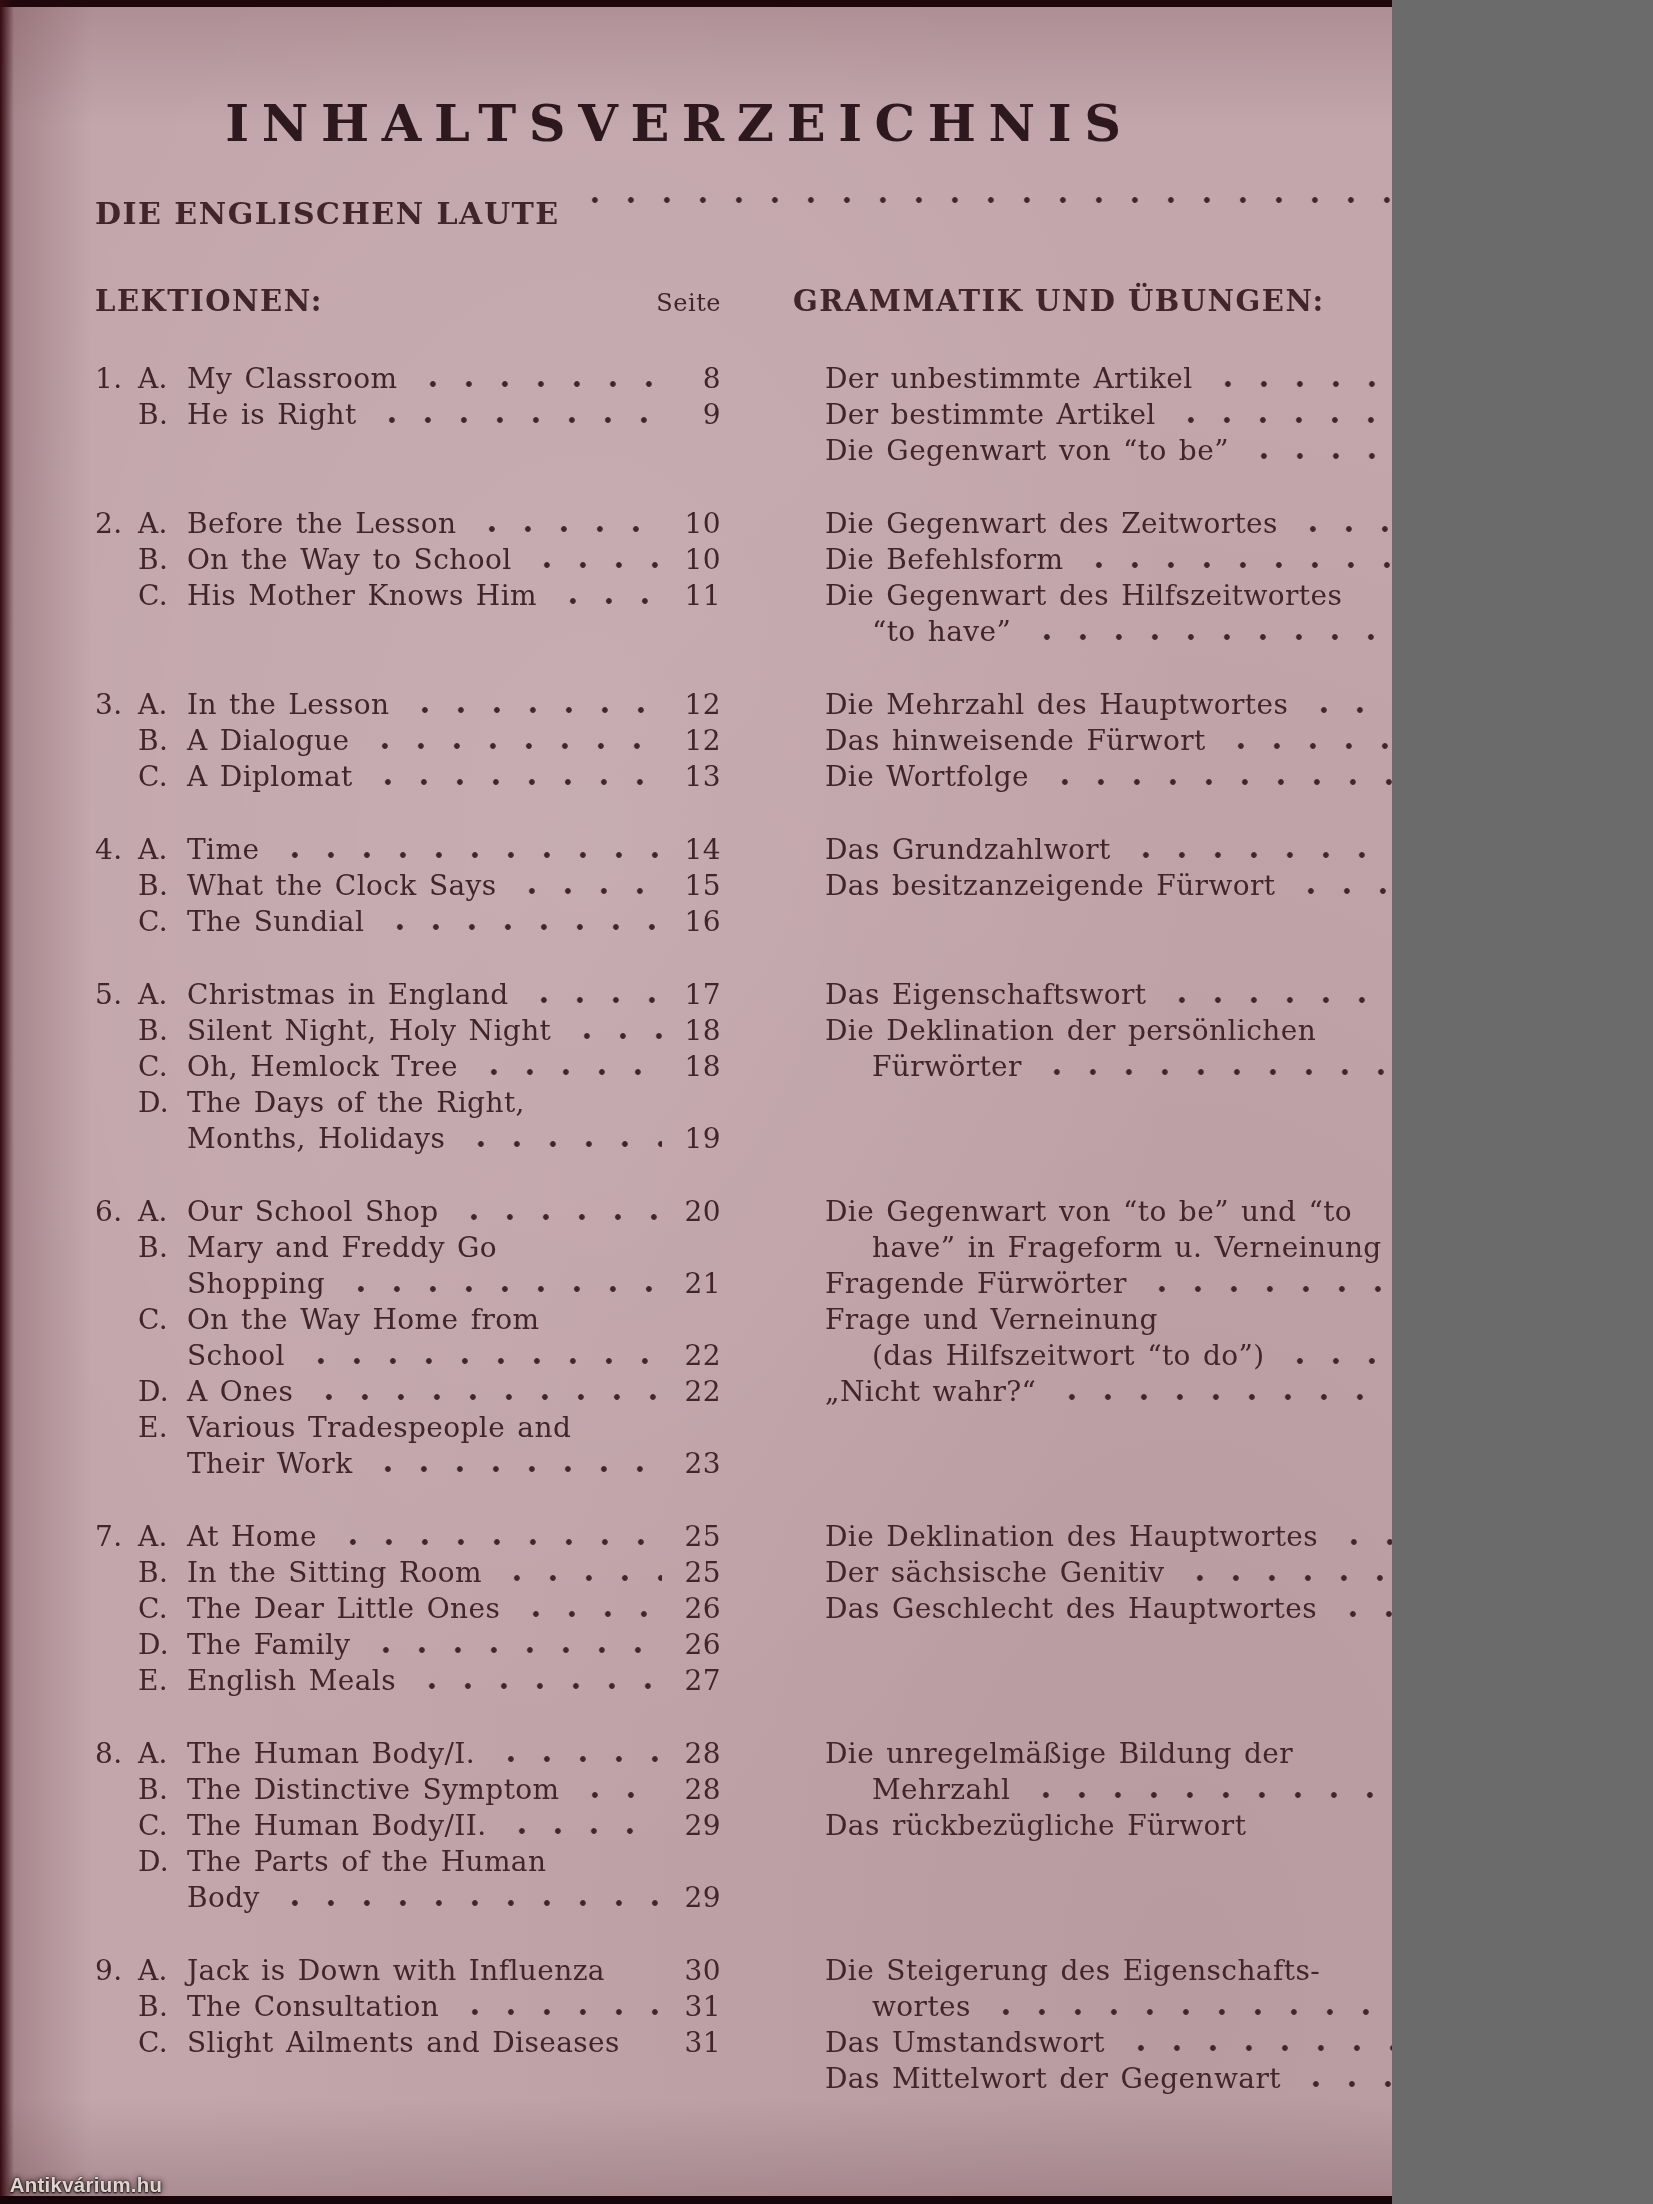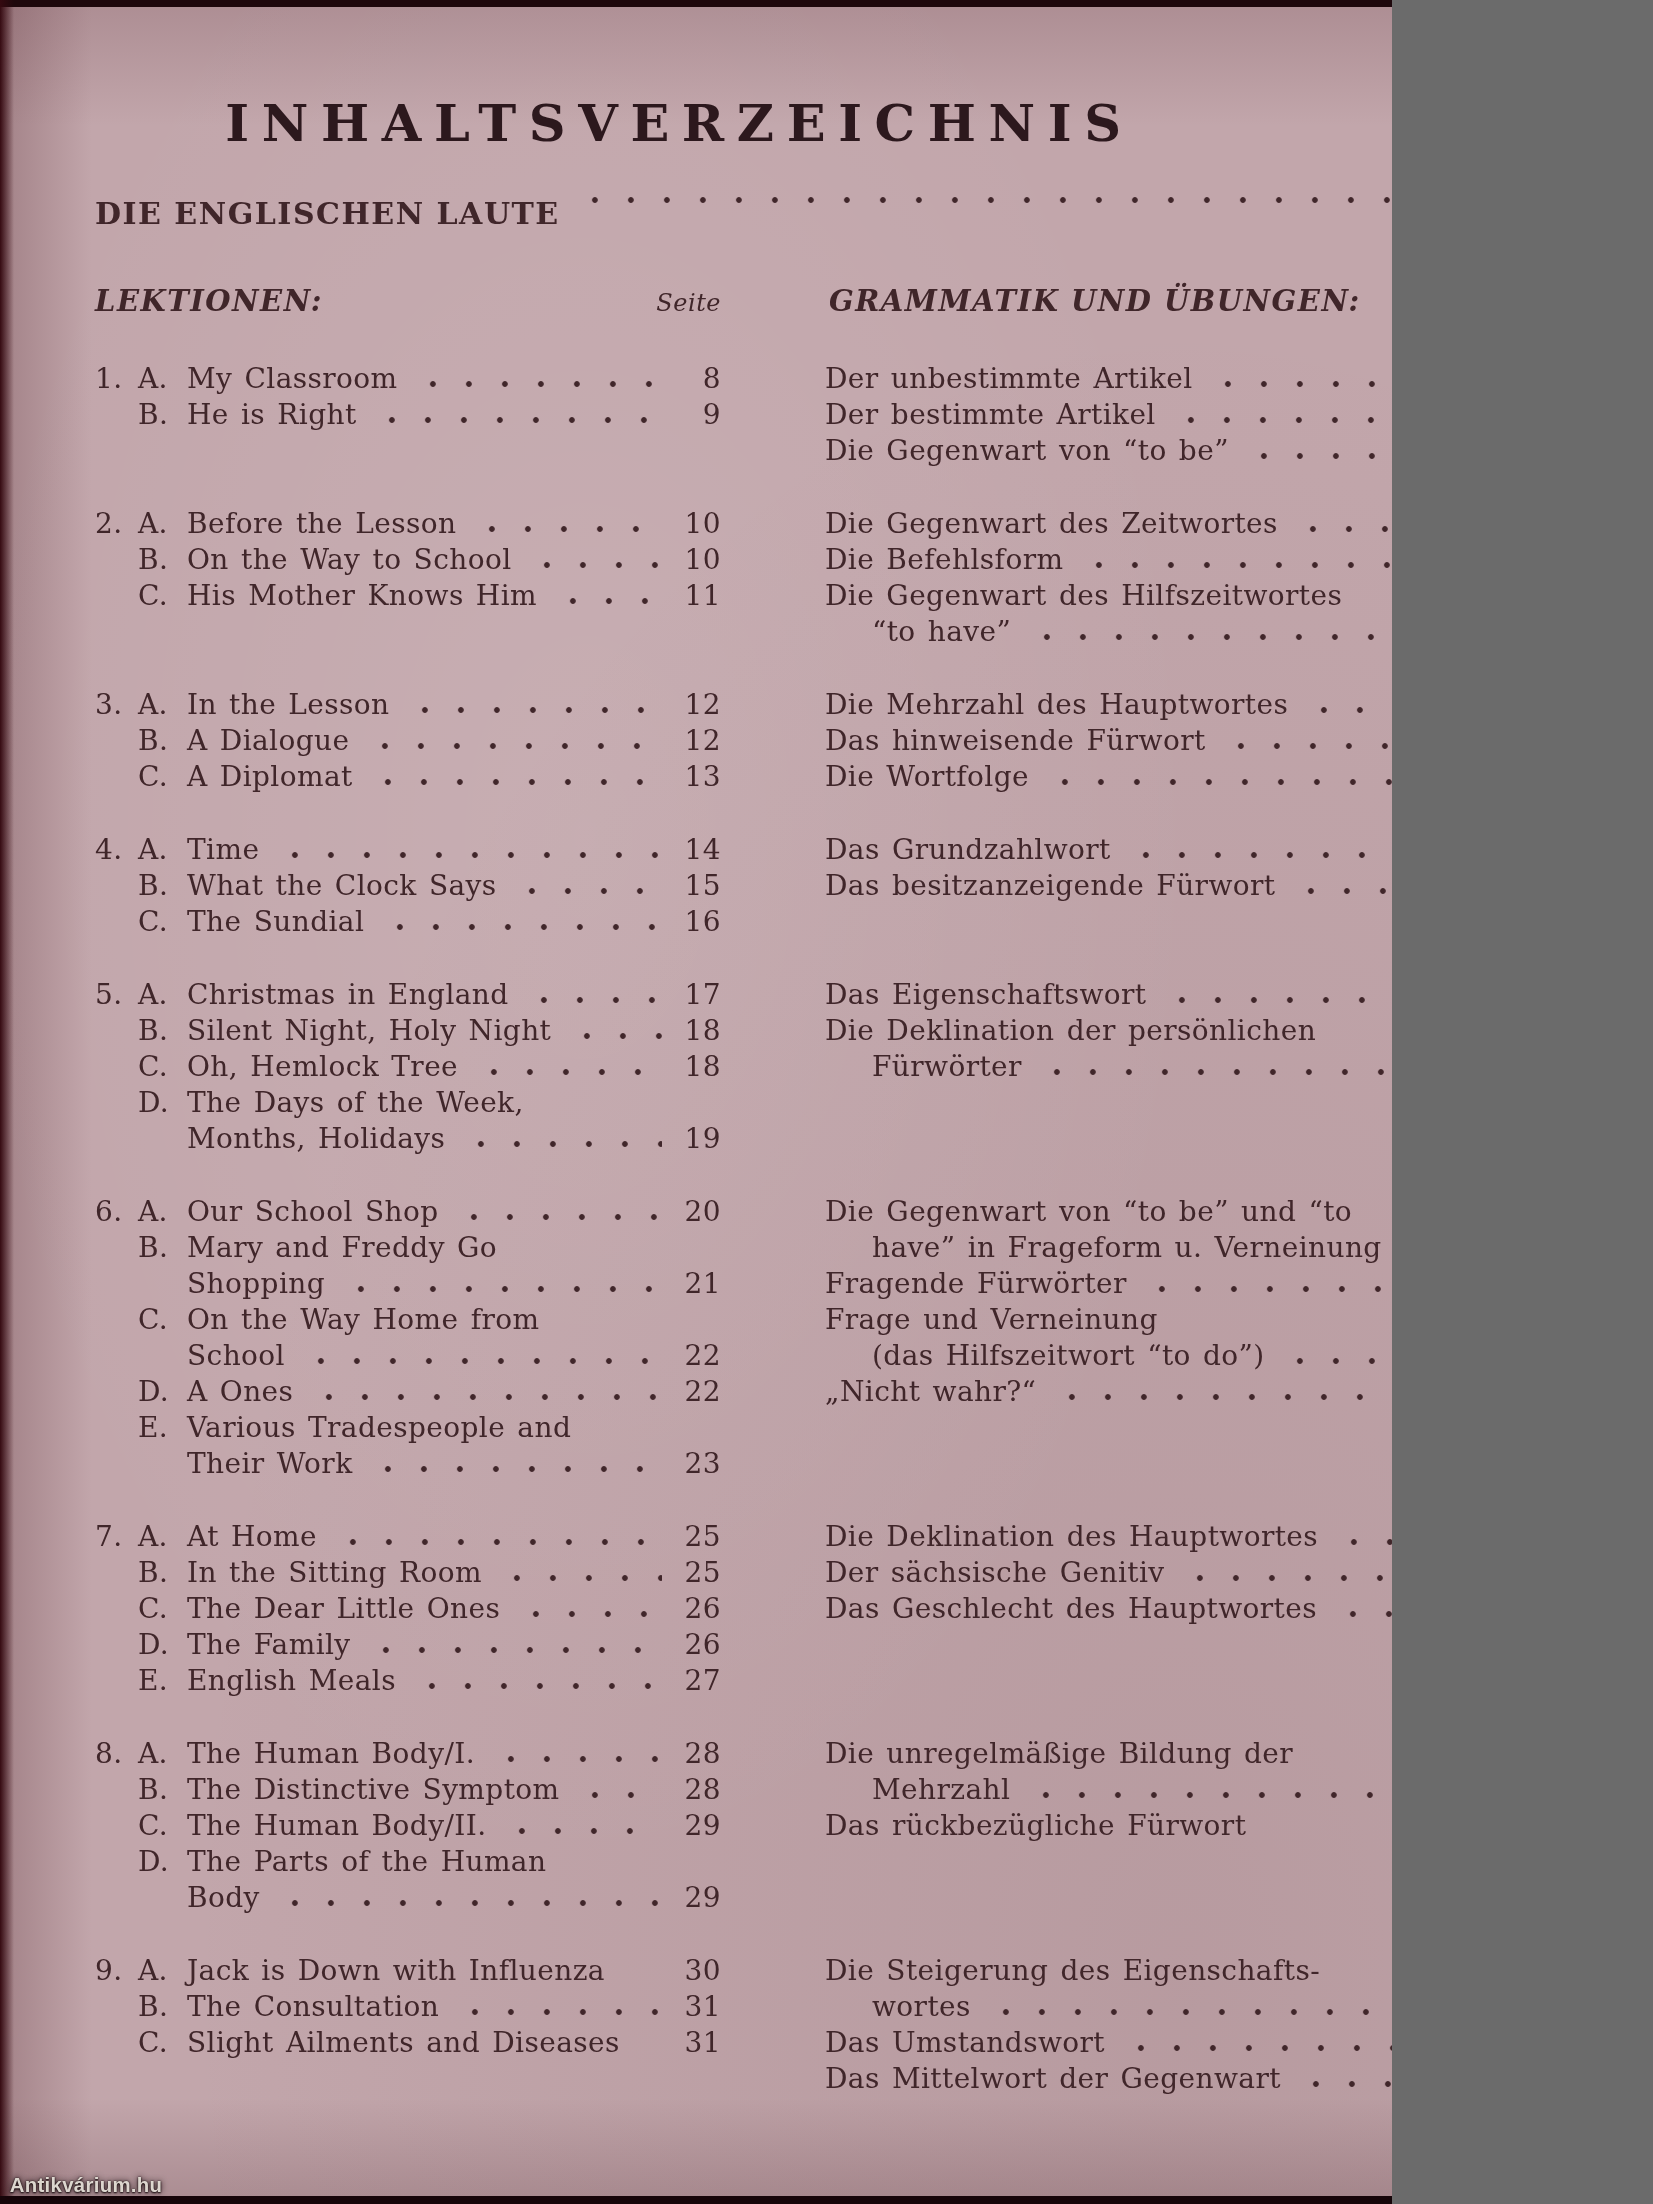--- a/index.html
+++ b/index.html
@@ -48,24 +48,23 @@
   }
   .seite-top{position:absolute;top:155px;left:1394px;font-size:24px;letter-spacing:0.5px;}
   .intro-row{
     position:absolute;top:196px;left:95px;width:1365px;
     display:flex;align-items:flex-end;
     font-size:30px;font-weight:600;letter-spacing:1.5px;
     white-space:nowrap;
   }
   .headers-row{
     position:absolute;top:284px;left:95px;width:1365px;
-    display:grid;grid-template-columns:626px 636px;column-gap:108px;
+    display:grid;grid-template-columns:626px 636px;column-gap:72px;
     font-size:29px;font-weight:600;letter-spacing:1.5px;
     white-space:nowrap;
-    font-style:italic;
   }
   .hdr-left-cell{display:flex;justify-content:space-between;align-items:baseline;}
   .seite-mid{font-size:24px;font-weight:400;letter-spacing:0.5px;}
   .lessons{position:absolute;top:361px;left:95px;width:1365px;}
   .lesson-row{
     display:grid;grid-template-columns:626px 636px;column-gap:104px;
     margin-bottom:37px;
   }
   .cell{line-height:36px;font-size:28px;word-spacing:2.9px;letter-spacing:0.4px;}
   .toc-line{display:flex;align-items:baseline;white-space:nowrap;}
@@ -295,21 +294,21 @@
           <div class="toc-line">
             <span class="num"></span>
             <span class="letter">C.</span>
             <span class="txt">Oh, Hemlock Tree</span>
             <span class="leader dotted"></span>
             <span class="pg pg-l">18</span>
           </div>
           <div class="toc-line">
             <span class="num"></span>
             <span class="letter">D.</span>
-            <span class="txt">The Days of the Week,</span>
+            <span class="txt">The Days of the Right,</span>
             <span class="leader"></span>
             <span class="pg pg-l"></span>
           </div>
           <div class="toc-line">
             <span class="num"></span>
             <span class="letter"></span>
             <span class="txt">Months, Holidays</span>
             <span class="leader dotted"></span>
             <span class="pg pg-l">19</span>
           </div>

